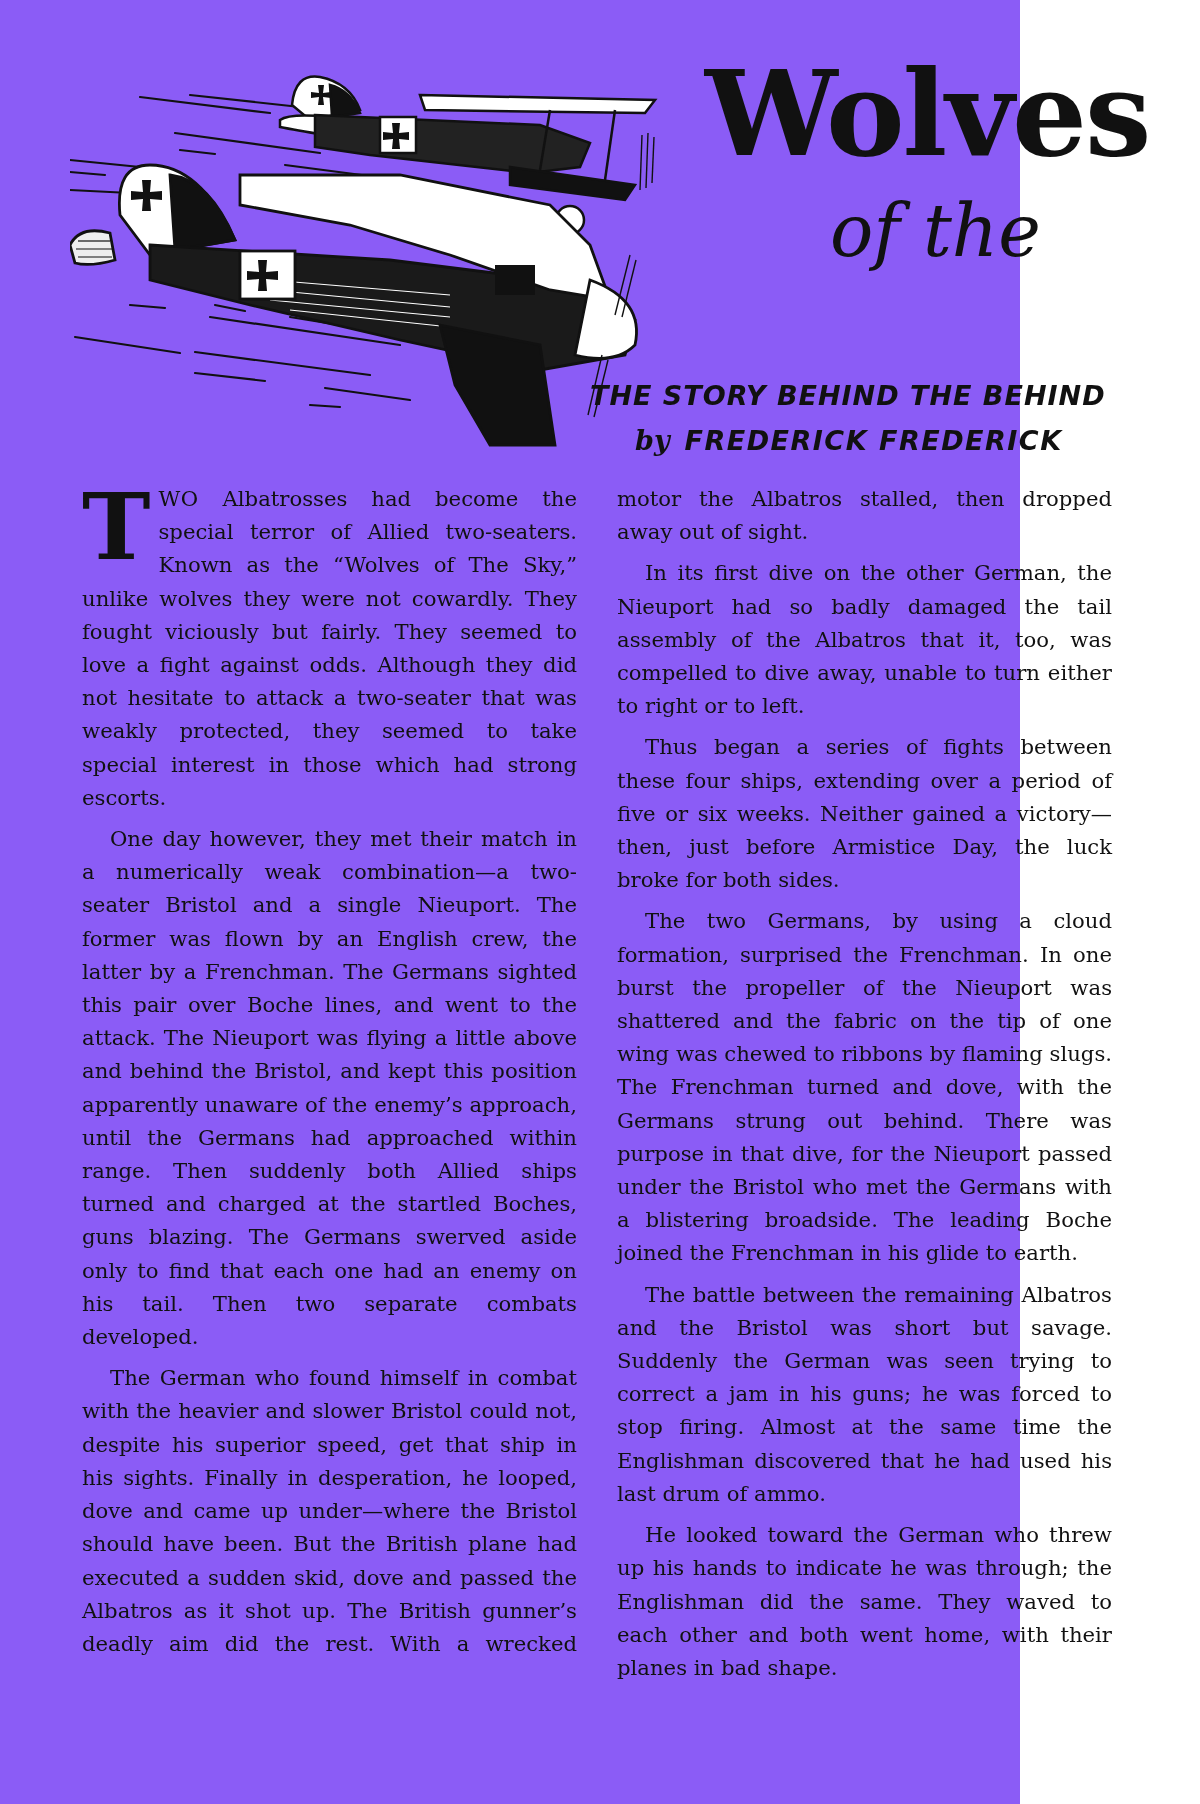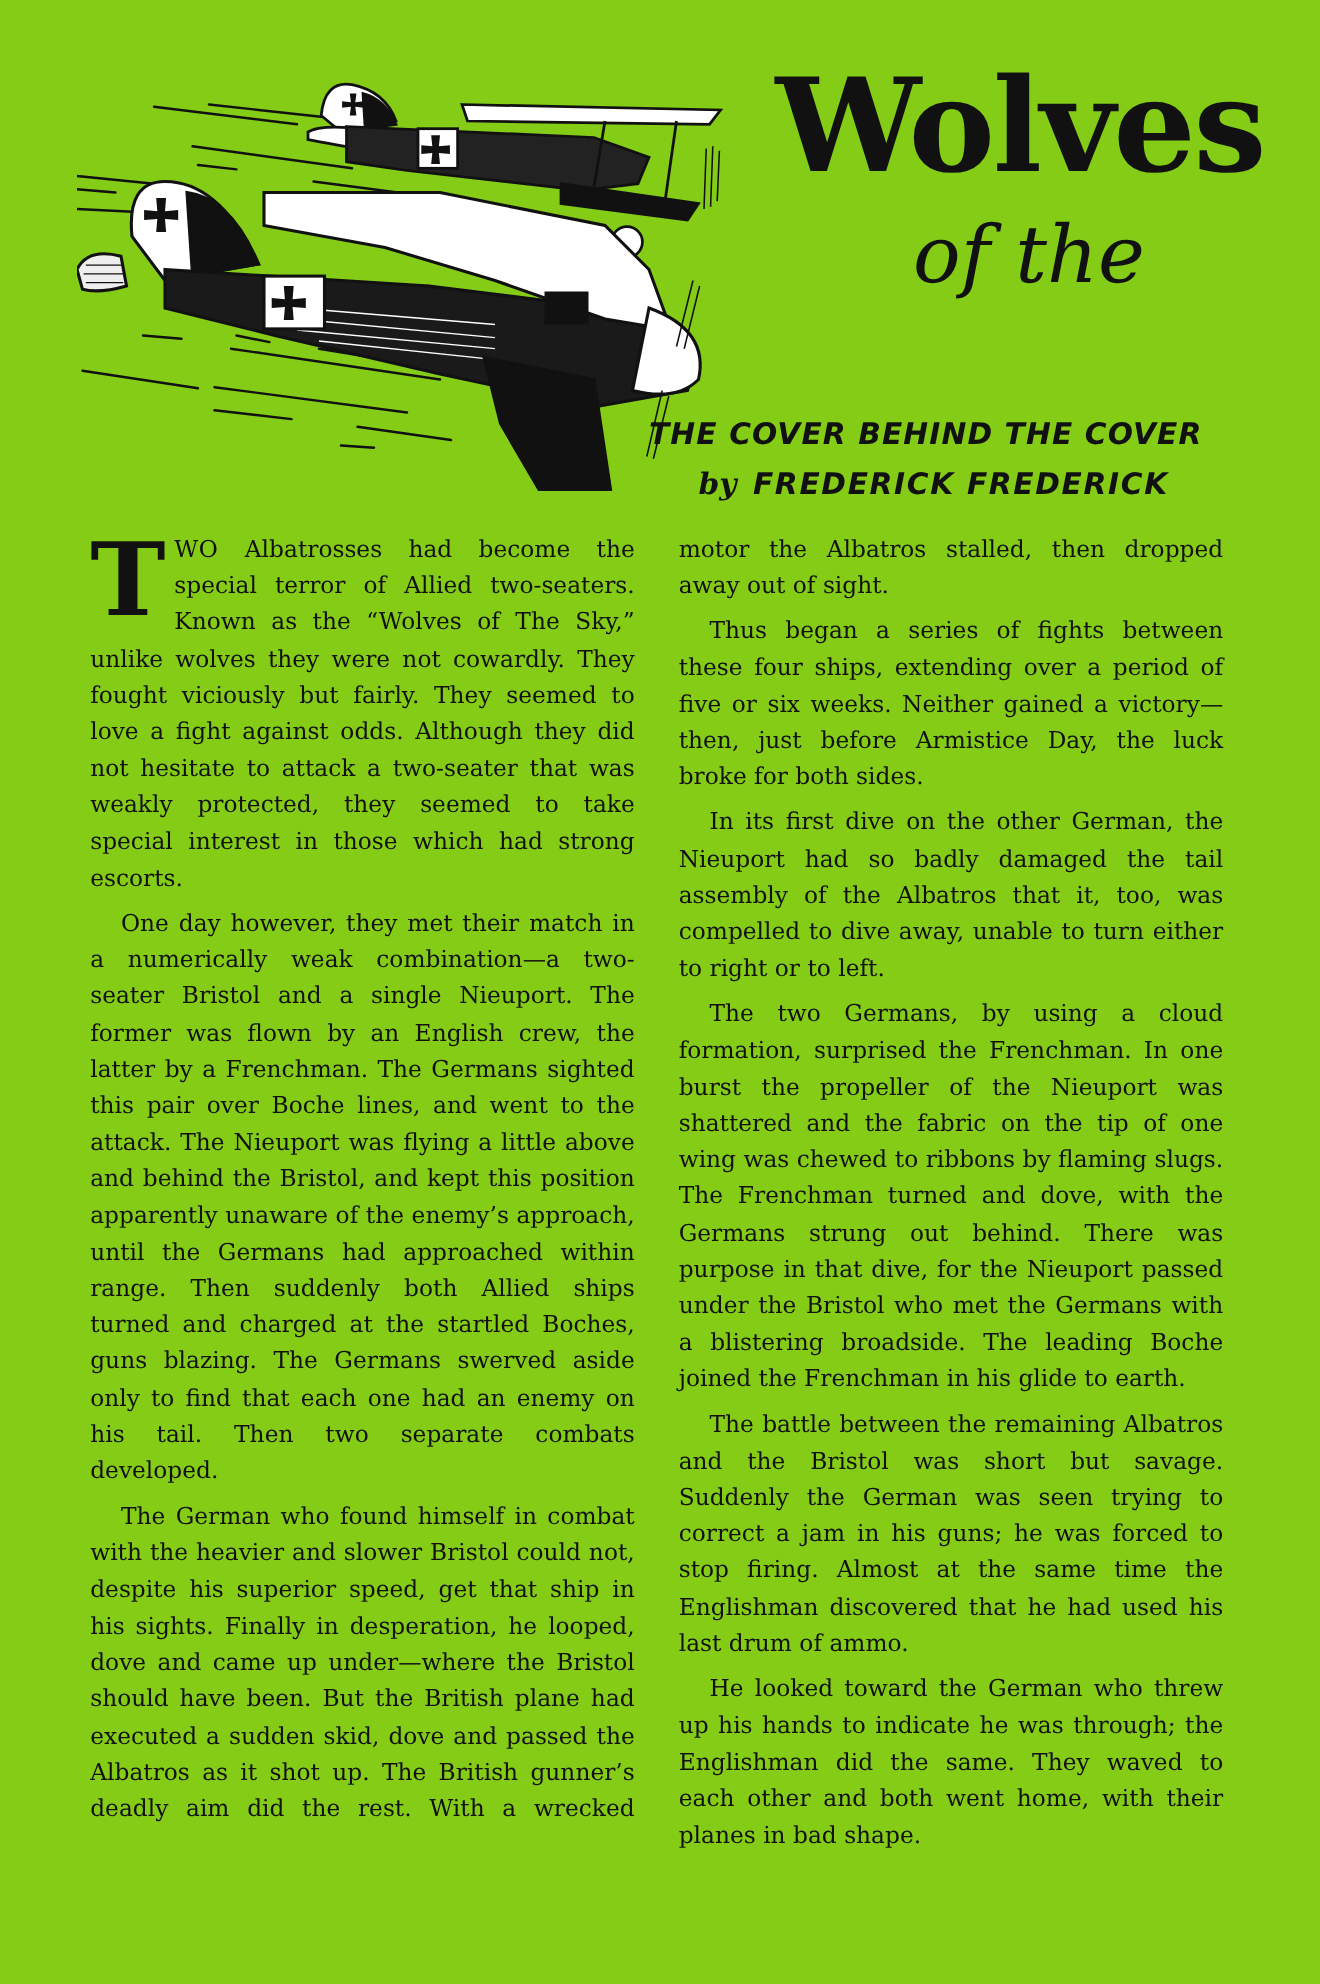--- a/index.html
+++ b/index.html
@@ -1,17 +1,17 @@
 <!DOCTYPE html>
 <html><head>
 <meta charset="utf-8">
 <style>
   html, body { margin: 0; padding: 0; background: #ffffff; }
   body { width: 1200px; height: 1804px; position: relative; overflow: hidden; color: #111; }
-  .page { position: absolute; left: 0; top: 0; width: 1200px; height: 1804px; background: #84cc16; }
+  .page { position: absolute; left: 0; top: 0; width: 1020px; height: 1804px; background: #8b5cf6; }
 
   .illustration { position: absolute; left: 70px; top: 55px; width: 600px; height: 400px; }
 
   .title-block { position: absolute; left: 590px; top: 55px; width: 540px; height: 420px; }
   .title-wolves { position: absolute; left: 115px; top: 0; font-family: "DejaVu Serif", serif; font-weight: bold; font-size: 118px; letter-spacing: -2px; line-height: 1; color: #111; }
   .title-of-the { position: absolute; left: 240px; top: 140px; font-family: "DejaVu Serif", serif; font-style: italic; font-size: 72px; line-height: 1; color: #111; }
   .title-sky { position: absolute; left: 195px; top: 205px; font-family: "DejaVu Serif", serif; font-weight: bold; font-size: 128px; line-height: 1; letter-spacing: -3px; color: #111; }
   .subtitle { position: absolute; left: 0; top: 325px; font-family: "DejaVu Sans", sans-serif; font-weight: bold; font-style: italic; font-size: 27px; letter-spacing: 1px; color: #111; white-space: nowrap; }
   .byline { position: absolute; left: 45px; top: 370px; font-family: "DejaVu Sans", sans-serif; font-style: italic; font-weight: bold; font-size: 27px; letter-spacing: 1.5px; color: #111; white-space: nowrap; }
   .byline .by { font-family: "DejaVu Serif", serif; font-style: italic; font-weight: bold; letter-spacing: 0; margin-right: 4px; }
@@ -116,33 +116,33 @@
       <path d="M248 30 l6 0 l-1 8 l8 -1 l0 6 l-8 -1 l1 8 l-6 0 l1 -8 l-8 1 l0 -6 l8 1 Z"></path>
       <path d="M322 68 l8 0 l-1 10 l10 -1 l0 8 l-10 -1 l1 10 l-8 0 l1 -10 l-10 1 l0 -8 l10 1 Z"></path>
       <path d="M72 125 l9 0 l-1 12 l12 -1 l0 9 l-12 -1 l1 12 l-9 0 l1 -12 l-12 1 l0 -9 l12 1 Z"></path>
       <path d="M188 205 l9 0 l-1 12 l12 -1 l0 9 l-12 -1 l1 12 l-9 0 l1 -12 l-12 1 l0 -9 l12 1 Z"></path>
     </g>
   </svg>
 
   <div class="title-block">
     <div class="title-wolves">Wolves</div>
     <div class="title-of-the">of the</div>
-    <div class="subtitle">THE COVER BEHIND THE COVER</div>
+    <div class="subtitle">THE STORY BEHIND THE BEHIND</div>
     <div class="byline">
       <span class="by">by</span>
       <span>FREDERICK FREDERICK</span>
     </div>
   </div>
 
   <div class="columns">
     <p class="first">
       <span class="dropcap">T</span><span class="smallcaps">WO</span><span> Albatrosses had become the special terror of Allied two-seaters. Known as the “Wolves of The Sky,” unlike wolves they were not cowardly. They fought viciously but fairly. They seemed to love a fight against odds. Although they did not hesitate to attack a two-seater that was weakly protected, they seemed to take special interest in those which had strong escorts.</span>
     </p>
     <p>One day however, they met their match in a numerically weak combination—a two-seater Bristol and a single Nieuport. The former was flown by an English crew, the latter by a Frenchman. The Germans sighted this pair over Boche lines, and went to the attack. The Nieuport was flying a little above and behind the Bristol, and kept this position apparently unaware of the enemy’s approach, until the Germans had approached within range. Then suddenly both Allied ships turned and charged at the startled Boches, guns blazing. The Germans swerved aside only to find that each one had an enemy on his tail. Then two separate combats developed.</p>
     <p>The German who found himself in combat with the heavier and slower Bristol could not, despite his superior speed, get that ship in his sights. Finally in desperation, he looped, dove and came up under—where the Bristol should have been. But the British plane had executed a sudden skid, dove and passed the Albatros as it shot up. The British gunner’s deadly aim did the rest. With a wrecked motor the Albatros stalled, then dropped away out of sight.</p>
+    <p>In its first dive on the other German, the Nieuport had so badly damaged the tail assembly of the Albatros that it, too, was compelled to dive away, unable to turn either to right or to left.</p>
     <p>Thus began a series of fights between these four ships, extending over a period of five or six weeks. Neither gained a victory—then, just before Armistice Day, the luck broke for both sides.</p>
-    <p>In its first dive on the other German, the Nieuport had so badly damaged the tail assembly of the Albatros that it, too, was compelled to dive away, unable to turn either to right or to left.</p>
     <p>The two Germans, by using a cloud formation, surprised the Frenchman. In one burst the propeller of the Nieuport was shattered and the fabric on the tip of one wing was chewed to ribbons by flaming slugs. The Frenchman turned and dove, with the Germans strung out behind. There was purpose in that dive, for the Nieuport passed under the Bristol who met the Germans with a blistering broadside. The leading Boche joined the Frenchman in his glide to earth.</p>
     <p>The battle between the remaining Albatros and the Bristol was short but savage. Suddenly the German was seen trying to correct a jam in his guns; he was forced to stop firing. Almost at the same time the Englishman discovered that he had used his last drum of ammo.</p>
     <p>He looked toward the German who threw up his hands to indicate he was through; the Englishman did the same. They waved to each other and both went home, with their planes in bad shape.</p>
   </div>
 
 </div>
 
 </body></html>

